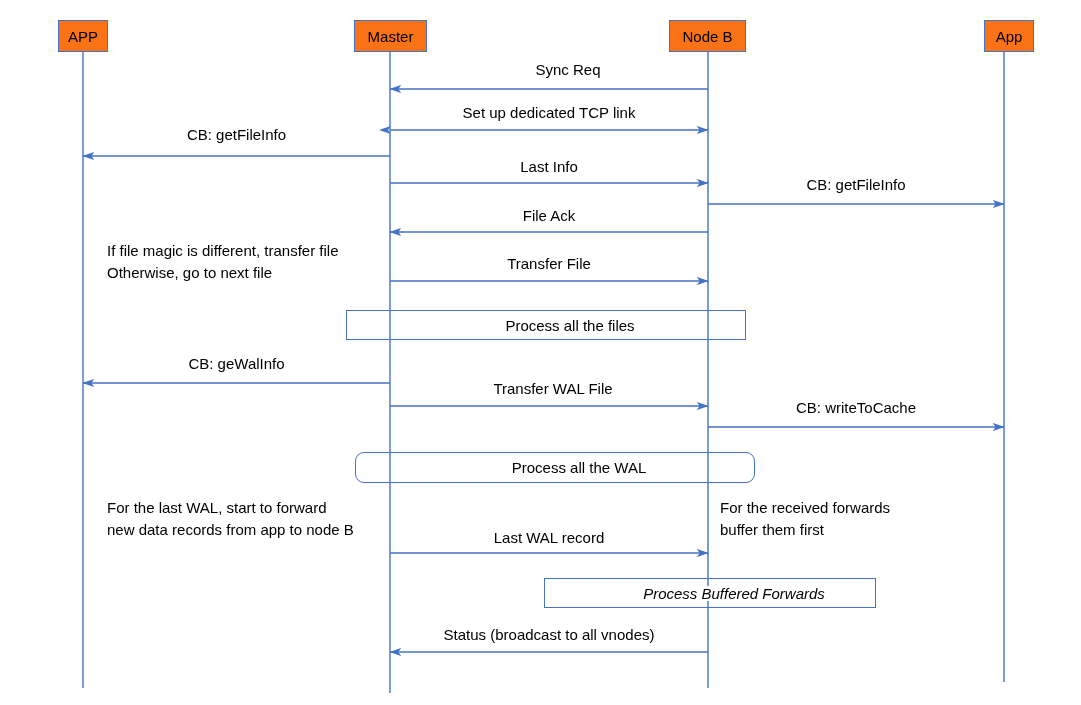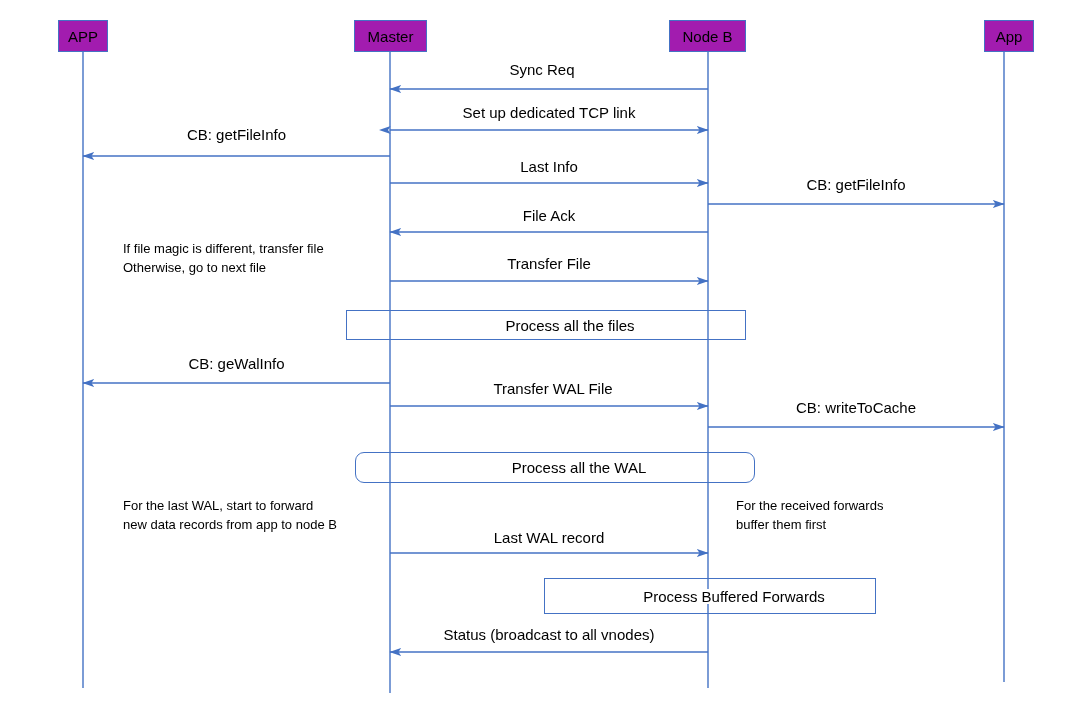--- a/index.html
+++ b/index.html
@@ -22,45 +22,44 @@
   svg#canvas {
     position: absolute;
     left: 0;
     top: 0;
     width: 1081px;
     height: 705px;
   }
   .lifeline-box {
     position: absolute;
     border: 1.4px solid #4472C4;
-    background: #a21caf;
+    background: #f97316;
     box-sizing: border-box;
     display: flex;
     align-items: center;
     justify-content: center;
     font-size: 15px;
     color: #000;
     line-height: 1;
   }
   .msg-label {
     position: absolute;
     font-size: 15px;
     color: #000;
     text-align: center;
     white-space: nowrap;
     transform: translateX(-50%);
     line-height: 1.1;
   }
   .note {
     position: absolute;
-    font-size: 13px;
+    font-size: 15px;
     color: #000;
     line-height: 1.45;
     white-space: pre-line;
-    margin-left: 16px;
   }
   .frame-box {
     position: absolute;
     border: 1.6px solid #4472C4;
     background: transparent;
     box-sizing: border-box;
     display: flex;
     align-items: center;
     justify-content: center;
     font-size: 15px;
@@ -119,41 +118,41 @@
         <span>Master</span>
       </div>
       <div class="lifeline-box" style="left: 669px; top: 20px; width: 77px; height: 32px;">
         <span>Node B</span>
       </div>
       <div class="lifeline-box" style="left: 984px; top: 20px; width: 50px; height: 32px;">
         <span>App</span>
       </div>
     </div>
   <div id="message-labels">
-      <div class="msg-label" style="left: 542px; top: 62px;">Sync Req</div>
+      <div class="msg-label" style="left: 568px; top: 62px;">Sync Req</div>
       <div class="msg-label" style="left: 549px; top: 105px;">Set up dedicated TCP link</div>
       <div class="msg-label" style="left: 236.5px; top: 127px;">CB: getFileInfo</div>
       <div class="msg-label" style="left: 549px; top: 159px;">Last Info</div>
       <div class="msg-label" style="left: 856px; top: 177px;">CB: getFileInfo</div>
       <div class="msg-label" style="left: 549px; top: 208px;">File Ack</div>
       <div class="msg-label" style="left: 549px; top: 256px;">Transfer File</div>
       <div class="msg-label" style="left: 236.5px; top: 356px;">CB: geWalInfo</div>
       <div class="msg-label" style="left: 553px; top: 381px;">Transfer WAL File</div>
       <div class="msg-label" style="left: 856px; top: 400px;">CB: writeToCache</div>
       <div class="msg-label" style="left: 549px; top: 530px;">Last WAL record</div>
       <div class="msg-label" style="left: 549px; top: 627px;">Status (broadcast to all vnodes)</div>
     </div>
   <div id="frame-boxes">
       <div class="frame-box" style="left: 346px; top: 310px; width: 400px; height: 30px;">
         <span class="frame-label">Process all the files</span>
       </div>
       <div class="frame-box" style="left: 355px; top: 452px; width: 400px; height: 31px; border-radius: 9px;">
         <span class="frame-label">Process all the WAL</span>
       </div>
-      <div class="frame-box" style="left: 544px; top: 578px; width: 332px; height: 36px;">
+      <div class="frame-box" style="left: 544px; top: 578px; width: 332px; height: 30px; font-style: italic;">
         <span class="frame-label">Process Buffered Forwards</span>
       </div>
     </div>
   <div id="note-layer">
       <div class="note" style="left: 107px; top: 240px; text-align: left;">If file magic is different, transfer file
 Otherwise, go to next file</div>
       <div class="note" style="left: 107px; top: 497px; text-align: left;">For the last WAL, start to forward
 new data records from app to node B</div>
       <div class="note" style="left: 720px; top: 497px; text-align: left;">For the received forwards
 buffer them first</div>

